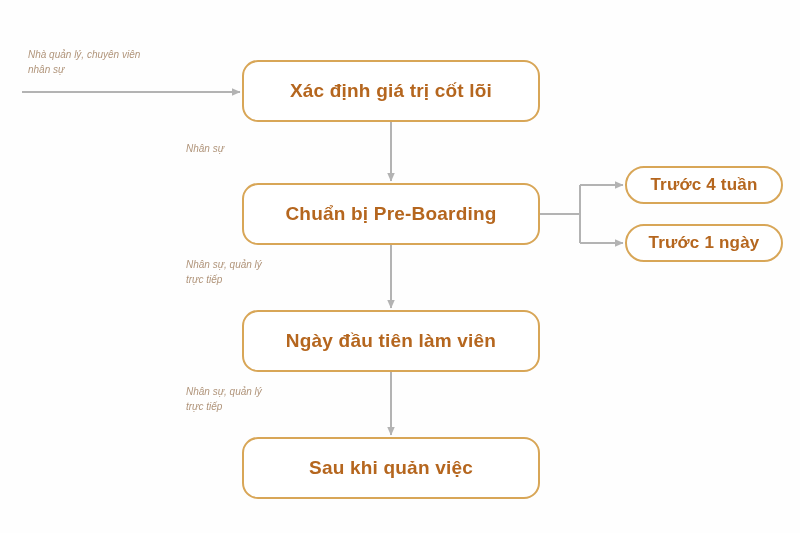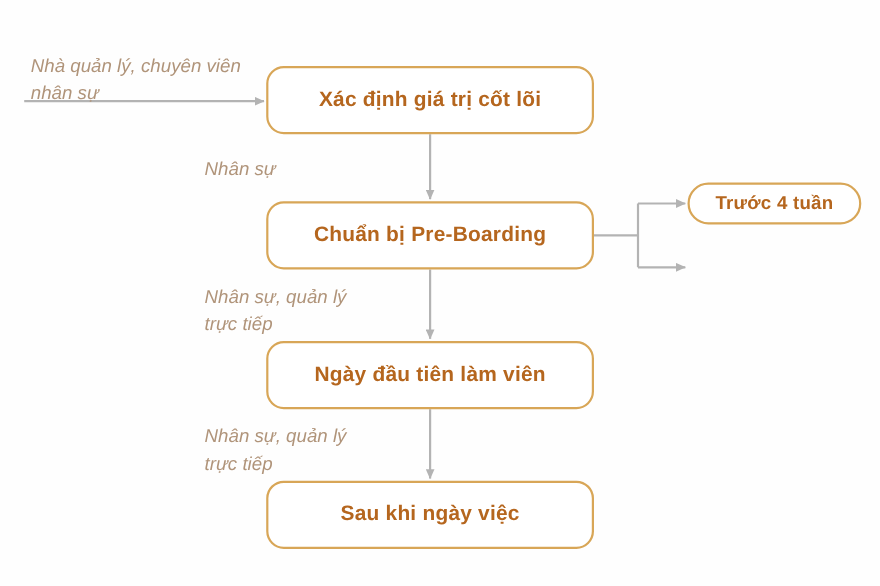--- a/index.html
+++ b/index.html
@@ -52,21 +52,21 @@
     width: 158px;
     height: 38px;
     font-size: 17px;
     border-radius: 19px;
   }
   .edge-label {
     position: absolute;
     color: #b39madd;
     color: #b0947a;
     font-style: italic;
-    font-size: 17px;
+    font-size: 10px;
     line-height: 1.45;
     white-space: pre-line;
     text-align: left;
   }
 </style>
 </head>
 <body>
 
 <div id="canvas">
 
@@ -107,27 +107,30 @@
 
   <div class="node main" style="top:183px;">
     <span>Chuẩn bị Pre-Boarding</span>
   </div>
 
   <div class="node main" style="top:310px;">
     <span>Ngày đầu tiên làm viên</span>
   </div>
 
   <div class="node main" style="top:437px;">
-    <span>Sau khi ngày việc</span>
+    <span>Sau khi quản việc</span>
   </div>
 
   <div class="node branch" style="left:625px; top:166px;">
     <span>Trước 4 tuần</span>
   </div>
 
+  <div class="node branch" style="left:625px; top:224px;">
+    <span>Trước 1 ngày</span>
+  </div>
 
   <div class="edge-label" style="left:28px; top:48px;">Nhà quản lý, chuyên viên
 nhân sự</div>
 
   <div class="edge-label" style="left:186px; top:142px;">Nhân sự</div>
 
   <div class="edge-label" style="left:186px; top:258px;">Nhân sự, quản lý
 trực tiếp</div>
 
   <div class="edge-label" style="left:186px; top:385px;">Nhân sự, quản lý

